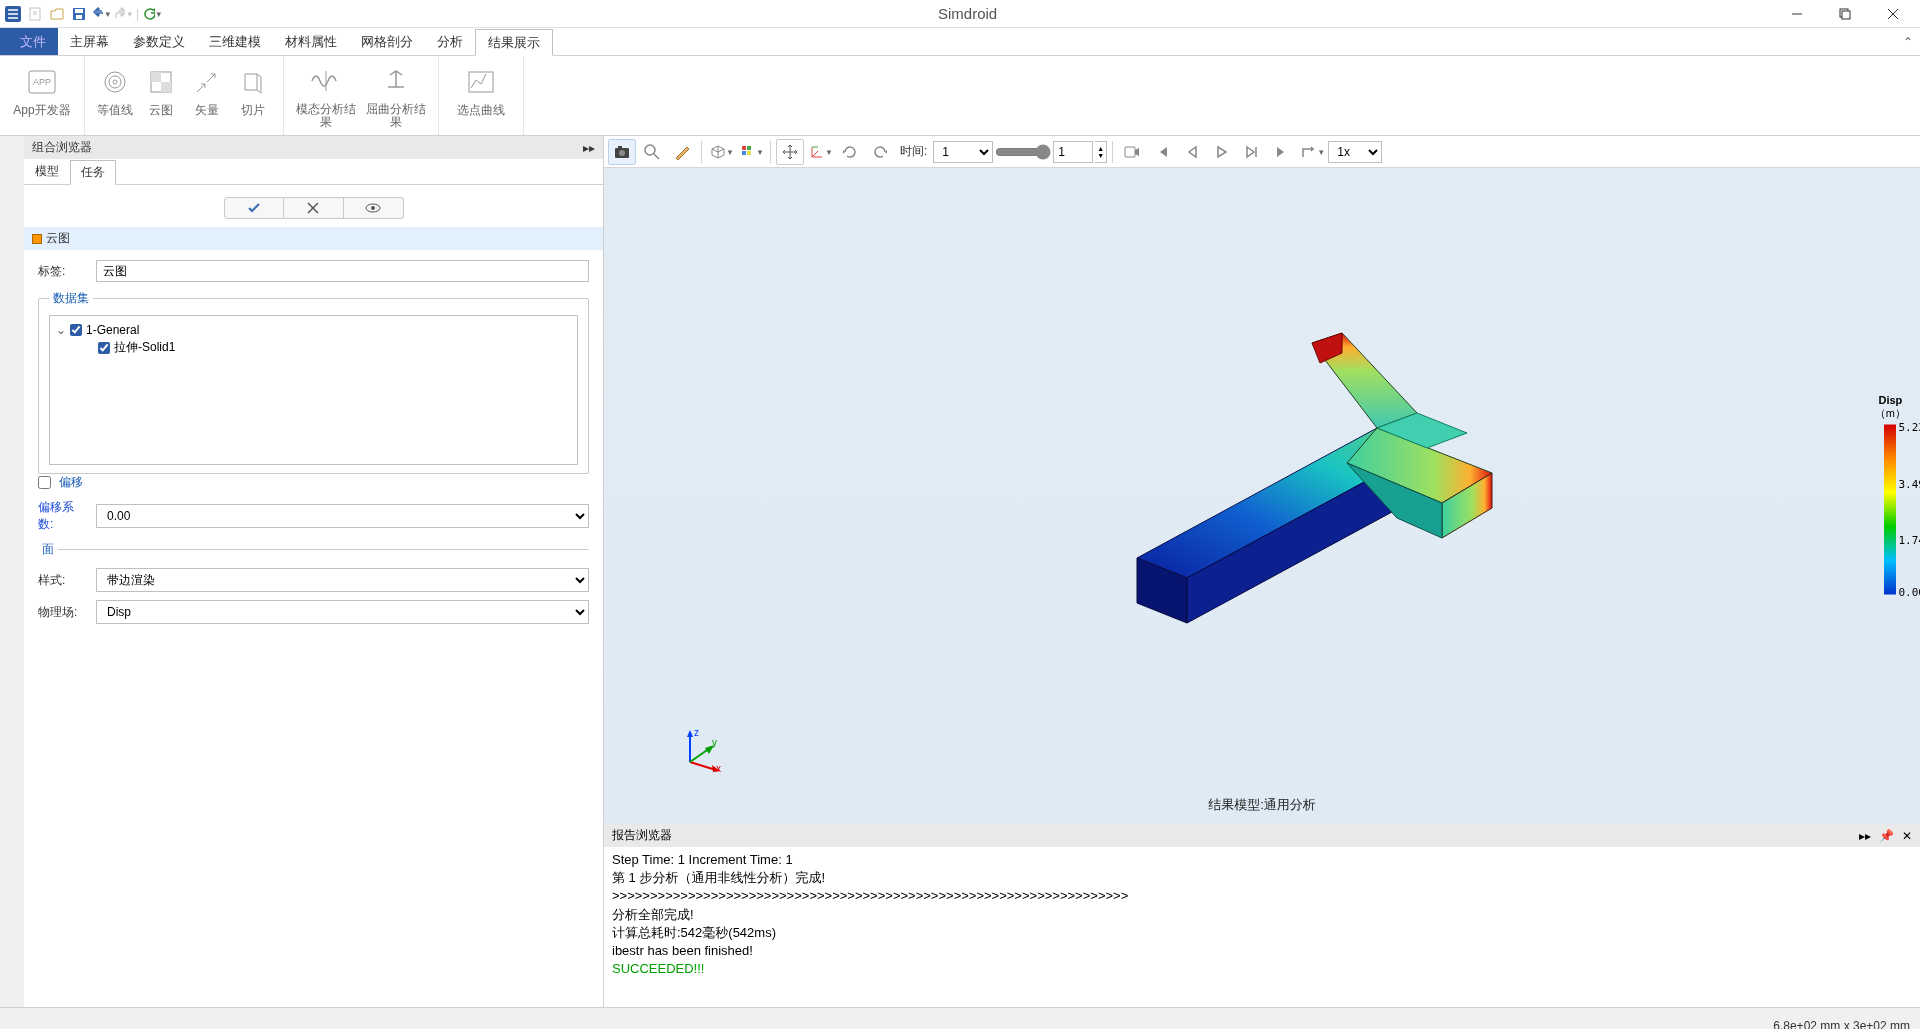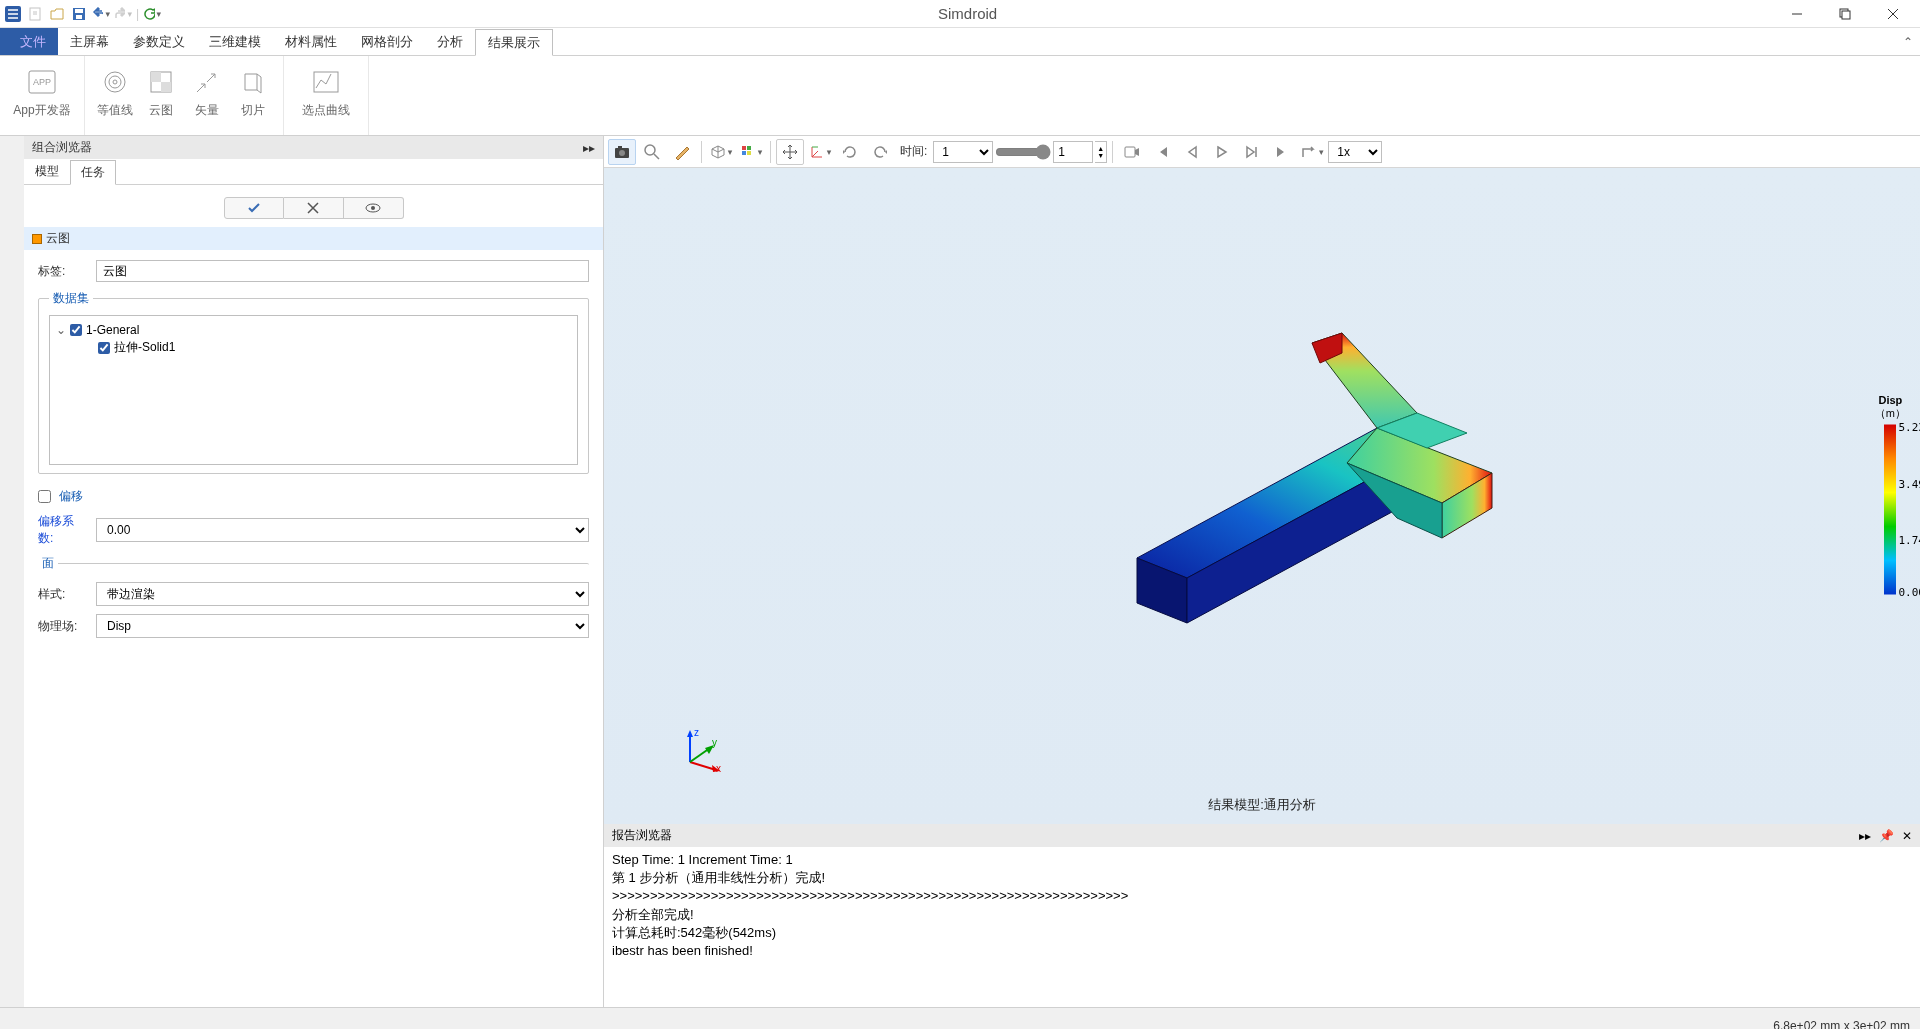--- a/index.html
+++ b/index.html
@@ -43,21 +43,21 @@
 .task-btn:last-child { border-top-right-radius: 3px; border-bottom-right-radius: 3px; }
 .task-btn + .task-btn { border-left: none; }
 
 .section-hdr { background: #e2effd; padding: 3px 8px; font-size: 12px; color: #333; display: flex; align-items: center; gap: 4px; }
 .section-hdr .sq { width: 10px; height: 10px; background: #ff9800; border: 1px solid #aa6600; }
 
 .form-area { padding: 10px 14px; }
 .row { display: flex; align-items: center; gap: 8px; margin-bottom: 8px; }
 .row label { width: 50px; font-size: 12px; color: #333; }
 .row input[type=text], .row select { flex: 1; border: 1px solid #bfbfbf; padding: 3px 6px; font-size: 12px; background: #fff; }
-fieldset { border: 1px solid #c8c8c8; padding: 8px 10px; margin-bottom: 14px; border-radius: 2px; }
+fieldset { border: 1px solid #c8c8c8; padding: 8px 10px; border-radius: 2px; }
 legend { font-size: 12px; color: #1a5fb4; padding: 0 4px; }
 .treebox { border: 1px solid #bfbfbf; height: 150px; padding: 6px; font-size: 12px; background: #fff; }
 .tree-row { display: flex; align-items: center; gap: 4px; padding: 1px 0; }
 .tree-row.indent { padding-left: 28px; }
 .tree-caret { width: 10px; color: #666; }
 .tree-chk { width: 12px; height: 12px; accent-color: #2d5ca6; }
 
 
 .rightarea { flex: 1; display: flex; flex-direction: column; }
 .viewport-toolbar { height: 32px; background: #fff; border-bottom: 1px solid #d6d6d6; display: flex; align-items: center; padding: 0 4px; gap: 2px; }
@@ -212,20 +212,39 @@
         </div>
       <div class="lbl">矢量</div>
     </div>
     <div class="ribbon-btn ribbon-btn-sm">
       <div class="ico">
           <svg width="28" height="28">
             <path d="M6 6h12v16H6zM18 6l4 3v16l-4-3" fill="none" stroke="#999"></path>
           </svg>
         </div>
       <div class="lbl">切片</div>
+    </div>
+  </div>
+  <div class="ribbon-group">
+    <div class="ribbon-btn ribbon-btn-w">
+      <div class="ico">
+          <svg width="32" height="28">
+            <path d="M2 14q4-10 8 0t8 0t8 0" fill="none" stroke="#999" stroke-width="1.5"></path>
+            <path d="M16 4v20" stroke="#999"></path>
+          </svg>
+        </div>
+      <div class="lbl">模态分析结果</div>
+    </div>
+    <div class="ribbon-btn ribbon-btn-w">
+      <div class="ico">
+          <svg width="32" height="28">
+            <path d="M16 4v16M8 20h16M10 8l6-4 6 4" fill="none" stroke="#999" stroke-width="1.5"></path>
+          </svg>
+        </div>
+      <div class="lbl">屈曲分析结果</div>
     </div>
   </div>
   <div class="ribbon-group">
     <div class="ribbon-btn ribbon-btn-w">
       <div class="ico">
           <svg width="32" height="28">
             <rect x="4" y="4" width="24" height="20" fill="none" stroke="#999"></rect>
             <path d="M6 20l5-8 5 4 5-10" fill="none" stroke="#999"></path>
           </svg>
         </div>
@@ -497,19 +516,20 @@
     </div>
     <div class="report">
       <div class="report-line">Step Time: 1 Increment Time: 1</div>
       <div class="report-line"></div>
       <div class="report-line">第 1 步分析（通用非线性分析）完成!</div>
       <div class="report-line"></div>
       <div class="report-line">&gt;&gt;&gt;&gt;&gt;&gt;&gt;&gt;&gt;&gt;&gt;&gt;&gt;&gt;&gt;&gt;&gt;&gt;&gt;&gt;&gt;&gt;&gt;&gt;&gt;&gt;&gt;&gt;&gt;&gt;&gt;&gt;&gt;&gt;&gt;&gt;&gt;&gt;&gt;&gt;&gt;&gt;&gt;&gt;&gt;&gt;&gt;&gt;&gt;&gt;&gt;&gt;&gt;&gt;&gt;&gt;&gt;&gt;&gt;&gt;&gt;&gt;&gt;&gt;&gt;&gt;&gt;&gt;</div>
       <div class="report-line">分析全部完成!</div>
       <div class="report-line">计算总耗时:542毫秒(542ms)</div>
       <div class="report-line">ibestr has been finished!</div>
+      <div class="report-line succ">SUCCEEDED!!!</div>
     </div>
   </div>
 </div>
 
 <div class="statusbar">
   <span>6.8e+02 mm x 3e+02 mm</span>
 </div>
 
 </body></html>

